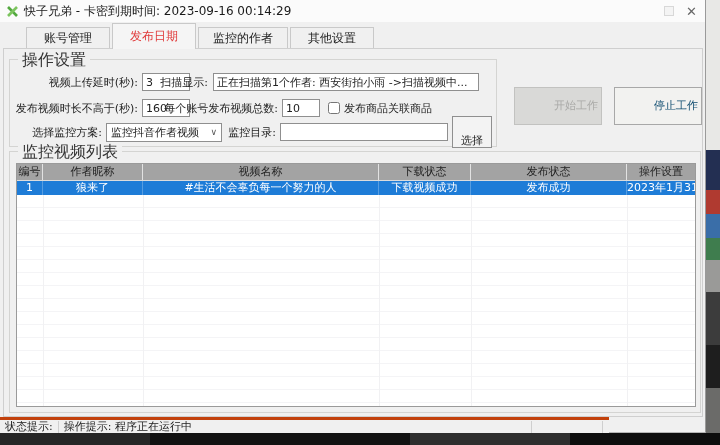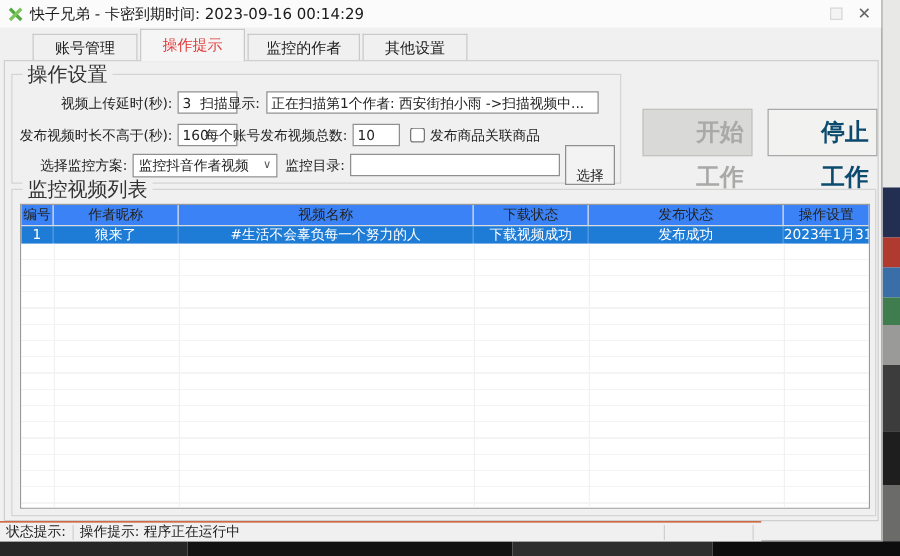--- a/index.html
+++ b/index.html
@@ -44,42 +44,42 @@
           font-size: 11px; color: #222; padding: 0 3px; font-family: "DejaVu Sans", sans-serif; }
   .selectbox { position: absolute; height: 19px; border: 1px solid #8f8f8f; background: #fff;
                display: flex; align-items: center; font-size: 11px; color: #222; padding: 0 4px; }
   .selectbox .chev { margin-left: auto; font-size: 9px; color: #555; }
   .chkwrap { position: absolute; display: flex; align-items: center; gap: 4px; font-size: 11px; color: #222; }
   .chkwrap input { width: 12px; height: 12px; margin: 0; }
   .small-btn { position: absolute; height: 20px; border: 1px solid #8f8f8f; background: #f3f3f3;
                font-size: 11px; color: #222; text-align: center; line-height: 18px; padding: 15px 8px; }
 
   .big-btn { position: absolute; width: 88px; height: 38px; text-align: center; line-height: 36px;
-             font-size: 19px; font-weight: bold; border: 1px solid #a8a8a8; padding-left: 36px; }
+             font-size: 11px; font-weight: normal; border: 1px solid #a8a8a8; padding-left: 36px; }
   .big-btn.disabled { background: #d9d9d7; color: #a9a9a7; border-color: #c2c2c0; }
   .big-btn.enabled { background: #f2f2f0; color: #0c4a6e; }
 
   .list-group { left: 5px; top: 102px; width: 692px; height: 262px; }
   .listview { position: absolute; left: 6px; top: 11px; width: 680px; height: 244px;
               border: 1px solid #9a9a9a; background: #fff; overflow: hidden; }
-  .lv-header { display: flex; height: 17px; background: #3b82f6; border-bottom: 1px solid #dcdcdc; }
+  .lv-header { display: flex; height: 17px; background: #a3a3a3; border-bottom: 1px solid #dcdcdc; }
   .lv-hcell { font-size: 11px; color: #222; text-align: center; line-height: 16px;
               border-right: 1px solid #e2e2e2; overflow: hidden; white-space: nowrap; }
   .lv-row { display: flex; height: 14px; }
   .lv-row.selected { background: #1e7cd7; color: #fff; }
   .lv-cell { font-size: 11px; text-align: center; line-height: 14px; overflow: hidden;
              white-space: nowrap; border-right: 1px solid rgba(255,255,255,0.25); }
   .c0 { width: 26px; } .c1 { width: 100px; } .c2 { width: 236px; }
   .c3 { width: 92px; } .c4 { width: 156px; } .c5 { flex: 1; border-right: none; }
   .lv-empty { position: relative; height: 213px;
               background: repeating-linear-gradient(to bottom, #ffffff 0 12px, #f4f4f6 12px 13px); }
   .vline { position: absolute; top: 0; bottom: 0; width: 1px; background: #f1f1f3; }
 
   .statusbar { position: absolute; left: 0; top: 417px; width: 609px; height: 16px; background: #f0f0f0;
-               border-top: 1px solid #c2410c; display: flex; align-items: center; font-size: 11px; color: #222; }
+               border-top: 3px solid #c2410c; display: flex; align-items: center; font-size: 11px; color: #222; }
   .sb-sec { padding: 0 5px; white-space: nowrap; }
   .sb-div { width: 1px; height: 12px; background: #cfcfcf; }
   .sb-fill { flex: 1; }
 </style>
 </head>
 <body>
 
 <div class="screen">
 
   <div class="desktop-right">
@@ -115,21 +115,21 @@
         <span class="max-btn"></span>
         <span class="close-btn">✕</span>
       </span>
     </div>
 
     <div class="tabbar">
       <div class="tab">
         <span>账号管理</span>
       </div>
       <div class="tab active">
-        <span>操作提示</span>
+        <span>发布日期</span>
       </div>
       <div class="tab">
         <span>监控的作者</span>
       </div>
       <div class="tab">
         <span>其他设置</span>
       </div>
     </div>
 
     <div class="content">

